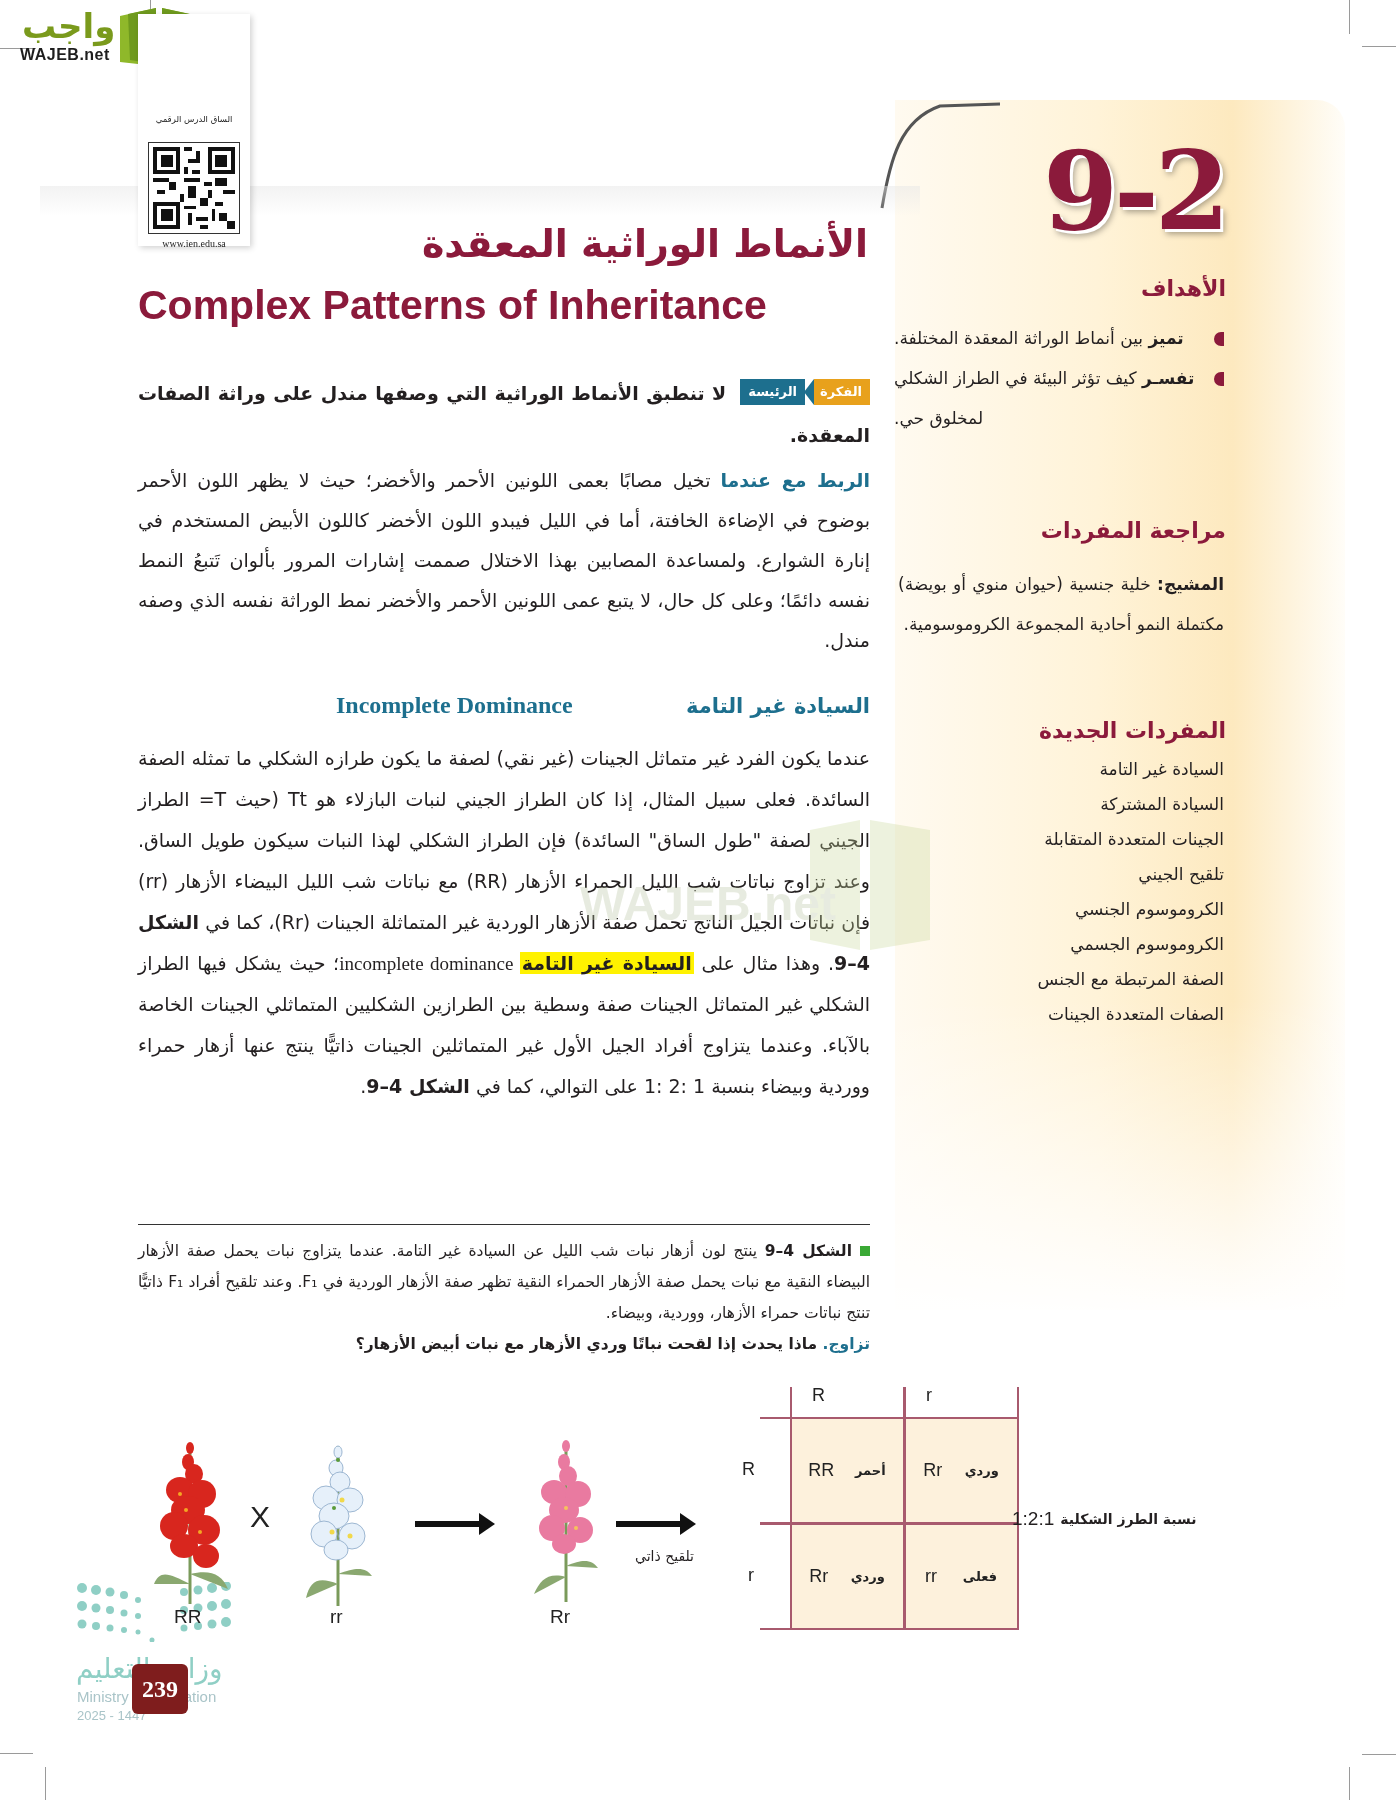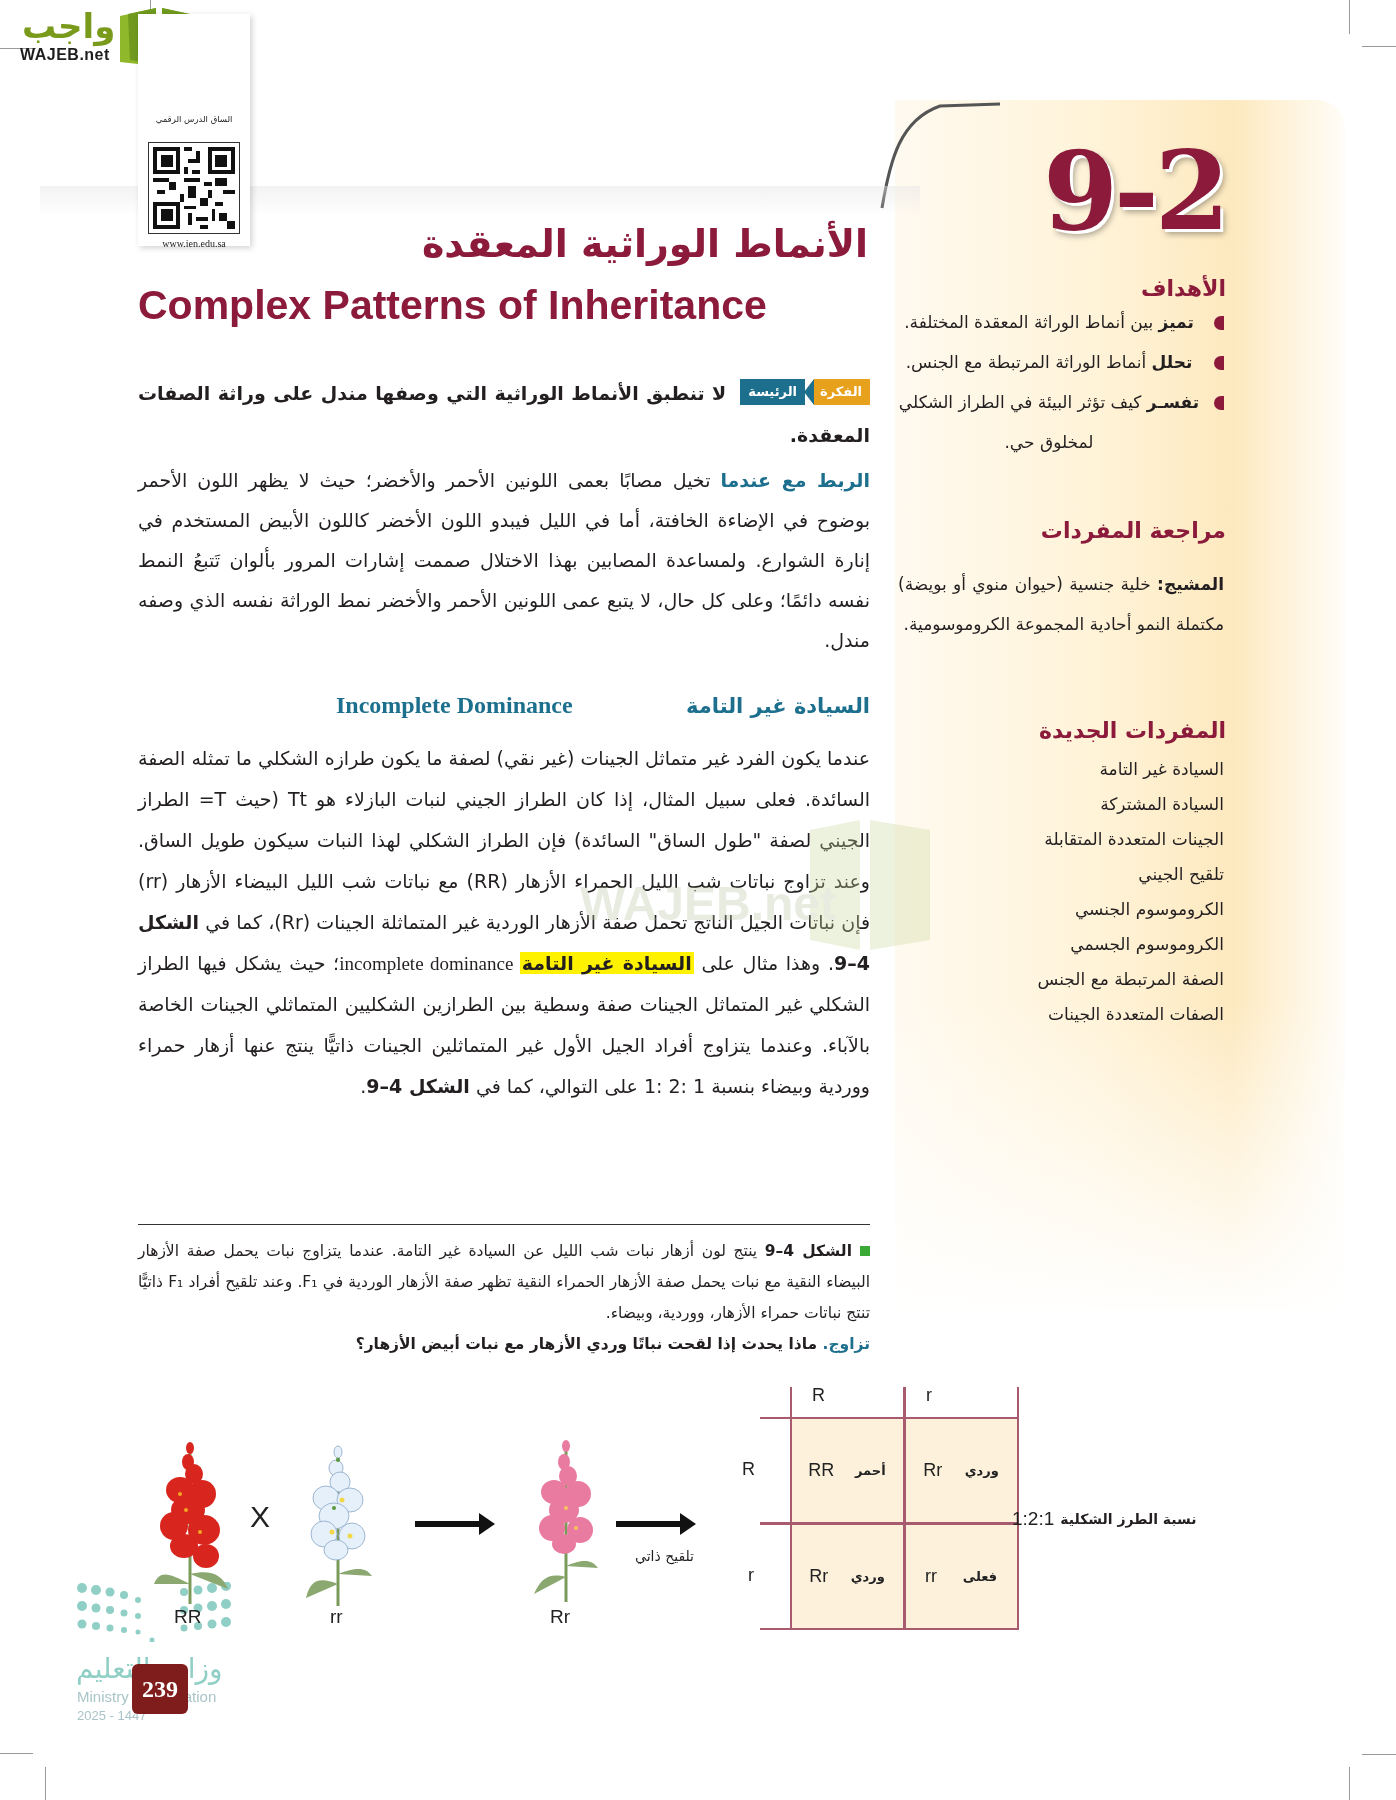--- a/index.html
+++ b/index.html
@@ -27,21 +27,21 @@
   
   .side-panel { position: absolute; left: 895px; top: 100px; width: 450px; height: 1210px;
     background: linear-gradient(to right, #fffaf0 0%, #fff3d8 45%, #fde9bf 75%, #fffdf8 100%);
     border-top-right-radius: 28px; }
   .side-panel-fade { position: absolute; left: 895px; top: 1000px; width: 450px; height: 320px; background: linear-gradient(to bottom, rgba(255,255,255,0), #ffffff); }
   .tab-curve { position: absolute; left: 880px; top: 100px; width: 120px; height: 110px; }
 
   .lesson-num { position: absolute; right: 170px; top: 128px; font-family: "DejaVu Serif", serif; font-size: 108px; font-weight: bold; color: #8b1a3b; letter-spacing: -4px; text-shadow: 3px 3px 0 #fff, 4px 5px 6px rgba(0,0,0,0.35); }
 
   .side-heading { position: absolute; right: 170px; font-size: 22px; font-weight: bold; color: #8b1a3b; direction: rtl; text-align: right; }
-  .objectives { position: absolute; right: 172px; top: 302px; width: 330px; direction: rtl; text-align: center; list-style: none; }
+  .objectives { position: absolute; right: 172px; top: 318px; width: 330px; direction: rtl; text-align: left; list-style: none; }
   .objectives li { font-size: 17px; line-height: 40px; color: #231f20; position: relative; padding-right: 20px; }
   .objectives li::before { content: ""; position: absolute; right: 0; top: 14px; width: 10px; height: 14px; background: #8b1a3b; border-radius: 0 8px 8px 0; transform: scaleX(-1); }
   .objectives b { font-weight: bold; }
 
   .vocab-review { position: absolute; right: 172px; top: 564px; width: 326px; direction: rtl; text-align: justify; font-size: 17px; line-height: 40px; }
   .vocab-review b { font-weight: bold; }
 
   .new-vocab { position: absolute; right: 172px; top: 752px; direction: rtl; text-align: right; list-style: none; }
   .new-vocab li { font-size: 17px; line-height: 35px; }
 
@@ -177,21 +177,20 @@
 </div>
 
 <div class="lesson-num">9-2</div>
 
 <div class="title-ar">الأنماط الوراثية المعقدة</div>
 <div class="title-en">Complex Patterns of Inheritance</div>
 
 <div class="side-heading" style="top:276px;margin-left:46px;">الأهداف</div>
 <ul class="objectives">
   <li><b>تميز</b><span> بين أنماط الوراثة المعقدة المختلفة.</span></li>
-  <li><b>تحلل</b><span> أنماط الوراثة المرتبطة مع الجنس.</span></li>
   <li><b>تفسـر</b><span> كيف تؤثر البيئة في الطراز الشكلي لمخلوق حي.</span></li>
 </ul>
 
 <div class="side-heading" style="top:518px;">مراجعة المفردات</div>
 <div class="vocab-review">
   <b>المشيج:</b><span> خلية جنسية (حيوان منوي أو بويضة) مكتملة النمو أحادية المجموعة الكروموسومية.</span>
 </div>
 
 <div class="side-heading" style="top:718px;">المفردات الجديدة</div>
 <ul class="new-vocab">

